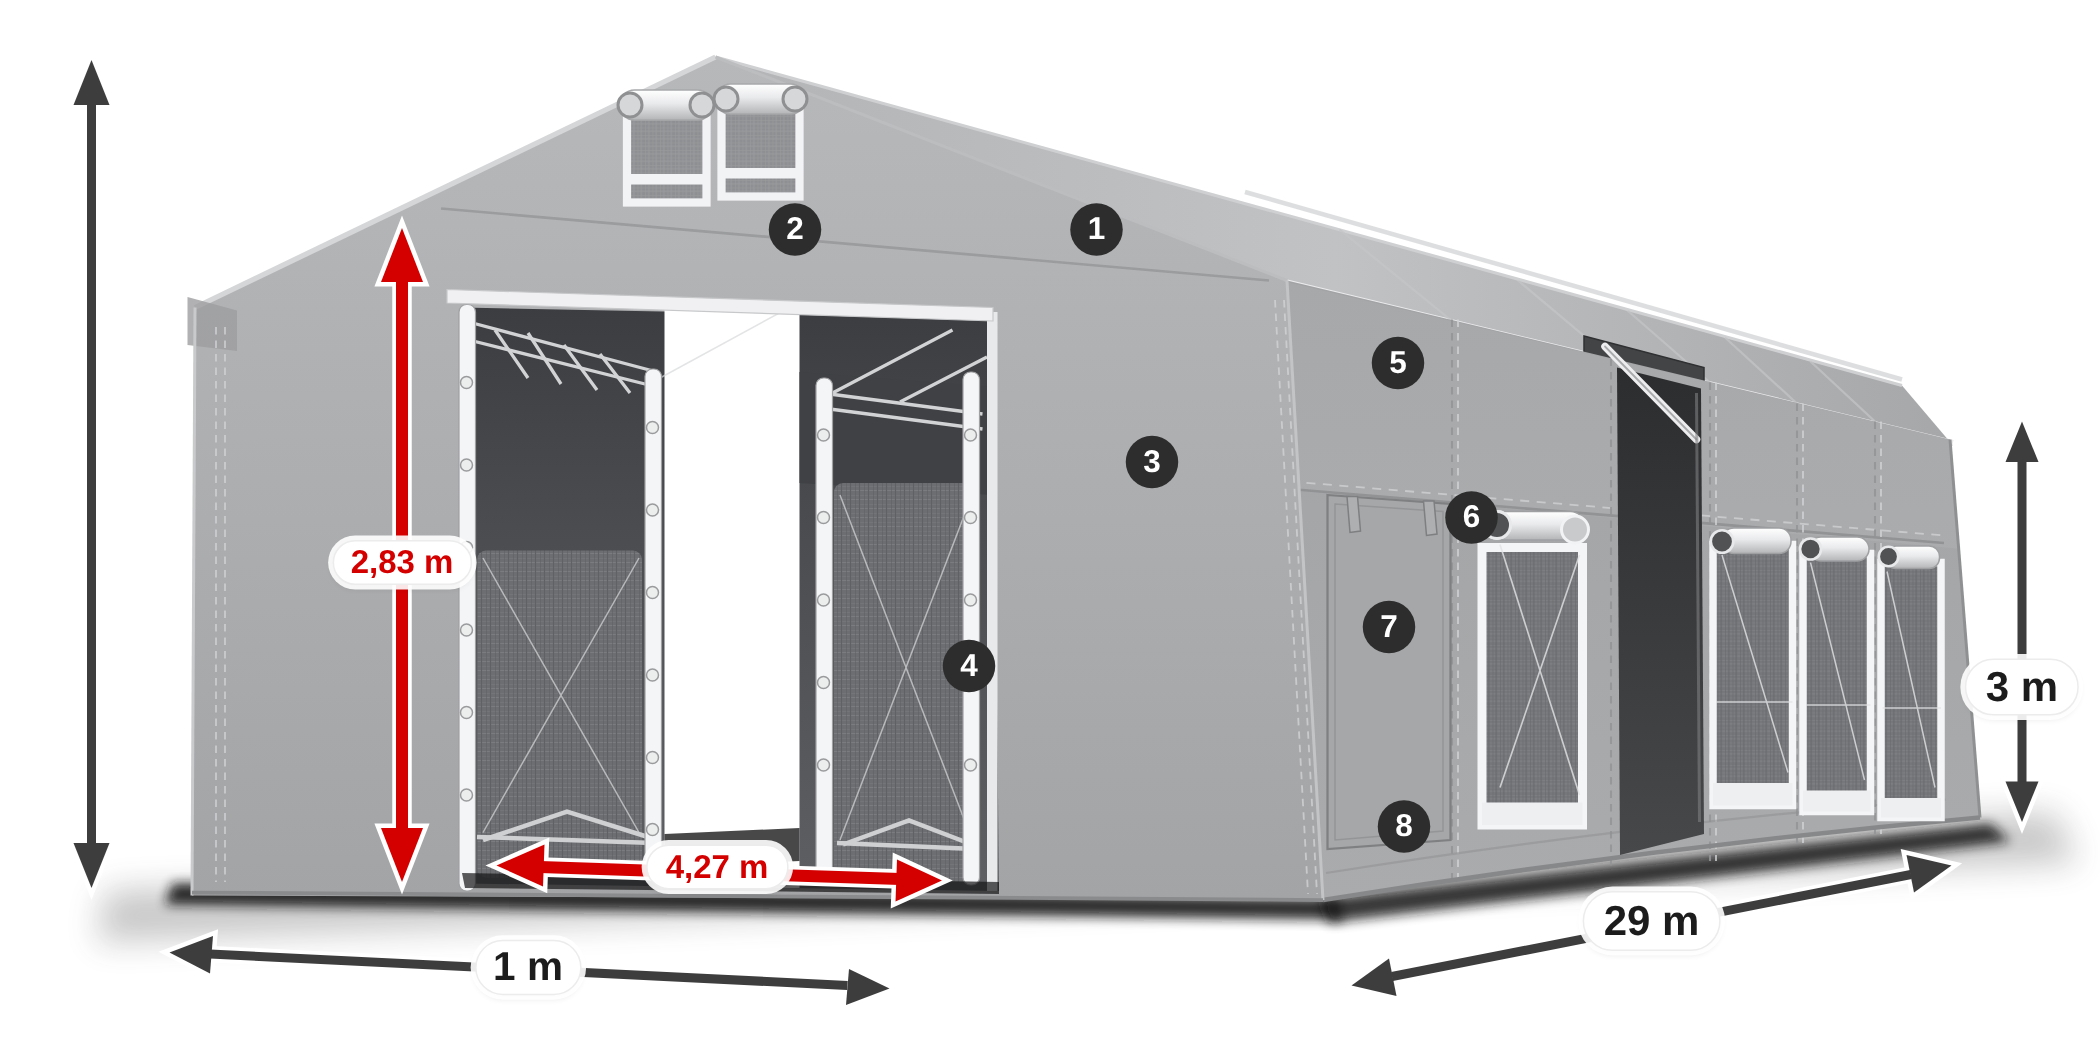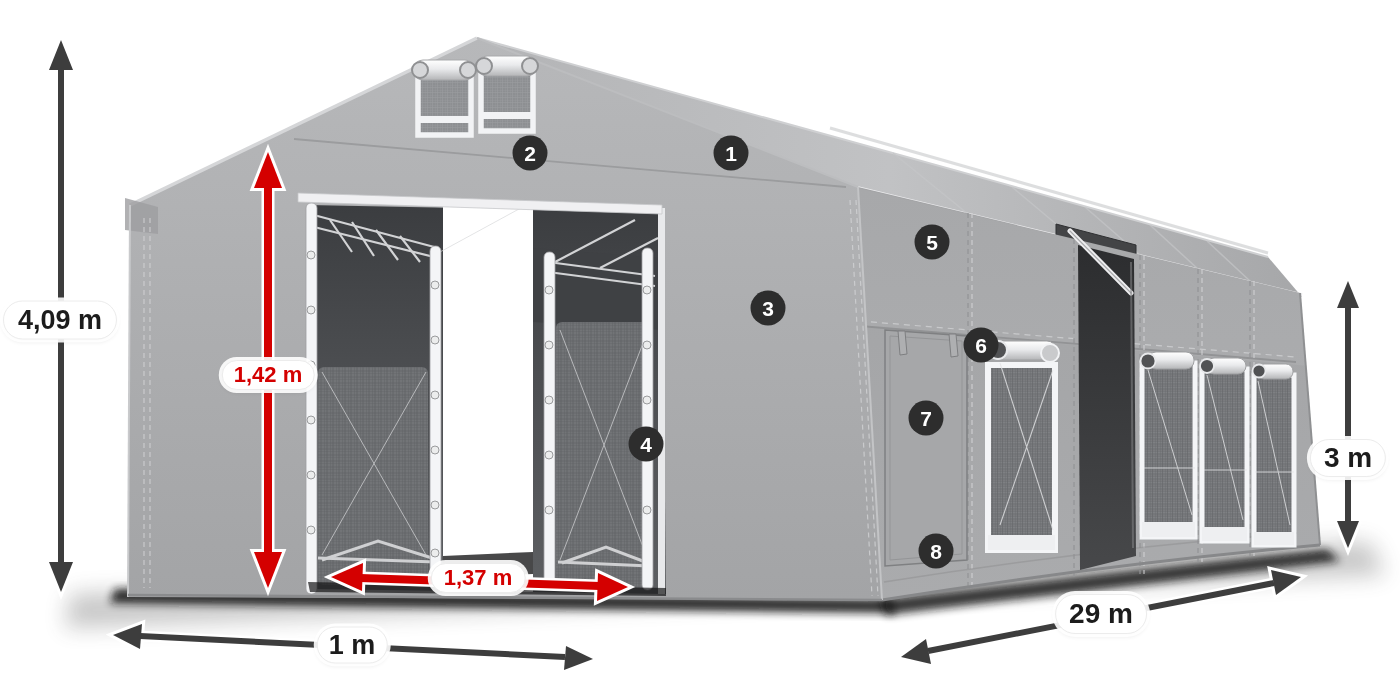--- a/index.html
+++ b/index.html
@@ -331,23 +331,22 @@
         <line x1="360" y1="578" x2="600" y2="586" stroke="#ffffff" stroke-width="13"></line>
         <polygon points="331,577 362,591 363,563" fill="#ffffff" stroke="#ffffff" stroke-width="6"></polygon>
         <polygon points="628,587 597,601 598,573" fill="#ffffff" stroke="#ffffff" stroke-width="6"></polygon>
         <line x1="360" y1="578" x2="600" y2="586" style="stroke:var(--color-dimension-red,#d40000)" stroke-width="8"></line>
         <polygon points="331,577 362,591 363,563" style="fill:var(--color-dimension-red,#d40000)"></polygon>
         <polygon points="628,587 597,601 598,573" style="fill:var(--color-dimension-red,#d40000)"></polygon>
       </g>
     </g>
   </svg>
 
-  <div class="pill pill-dark" style="left:60px;top:320px;font-size:27px;padding:5px 14px;">4,09 m</div>
-  <div class="pill pill-red" style="left:268px;top:375px;font-size:22px;padding:3px 11px;">1,42 m</div>
-  <div class="pill pill-red" style="left:478px;top:578px;font-size:22px;padding:3px 12px;">1,37 m</div>
+  <div class="pill pill-red" style="left:268px;top:375px;font-size:22px;padding:3px 11px;">2,83 m</div>
+  <div class="pill pill-red" style="left:478px;top:578px;font-size:22px;padding:3px 12px;">4,27 m</div>
   <div class="pill pill-dark" style="left:352px;top:645px;font-size:27px;padding:4px 11px;">1 m</div>
   <div class="pill pill-dark" style="left:1101px;top:614px;font-size:28px;padding:5px 13px;">29 m</div>
   <div class="pill pill-dark" style="left:1348px;top:414px;font-size:28px;padding:4px 13px;margin-top:44px;">3 m</div>
 
   <div class="badge" style="left:731px;top:153px;">1</div>
   <div class="badge" style="left:530px;top:153px;">2</div>
   <div class="badge" style="left:768px;top:308px;">3</div>
   <div class="badge" style="left:646px;top:444px;">4</div>
   <div class="badge" style="left:932px;top:242px;">5</div>
   <div class="badge" style="left:981px;top:345px;">6</div>

